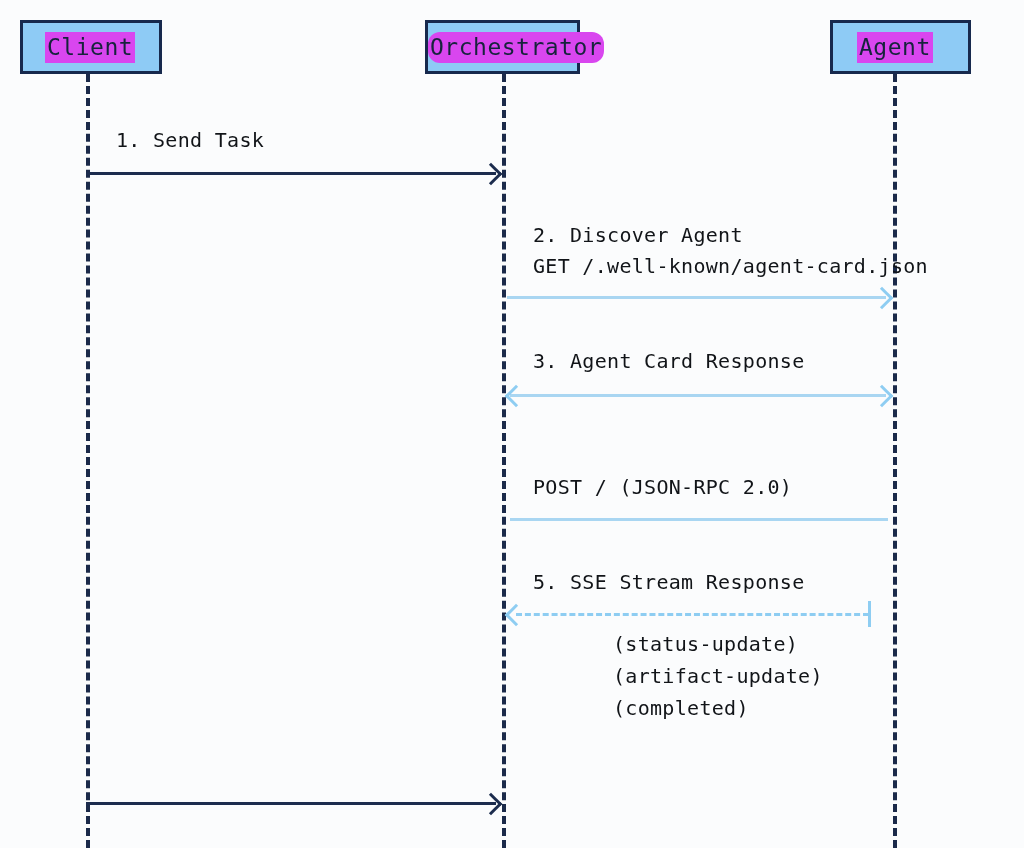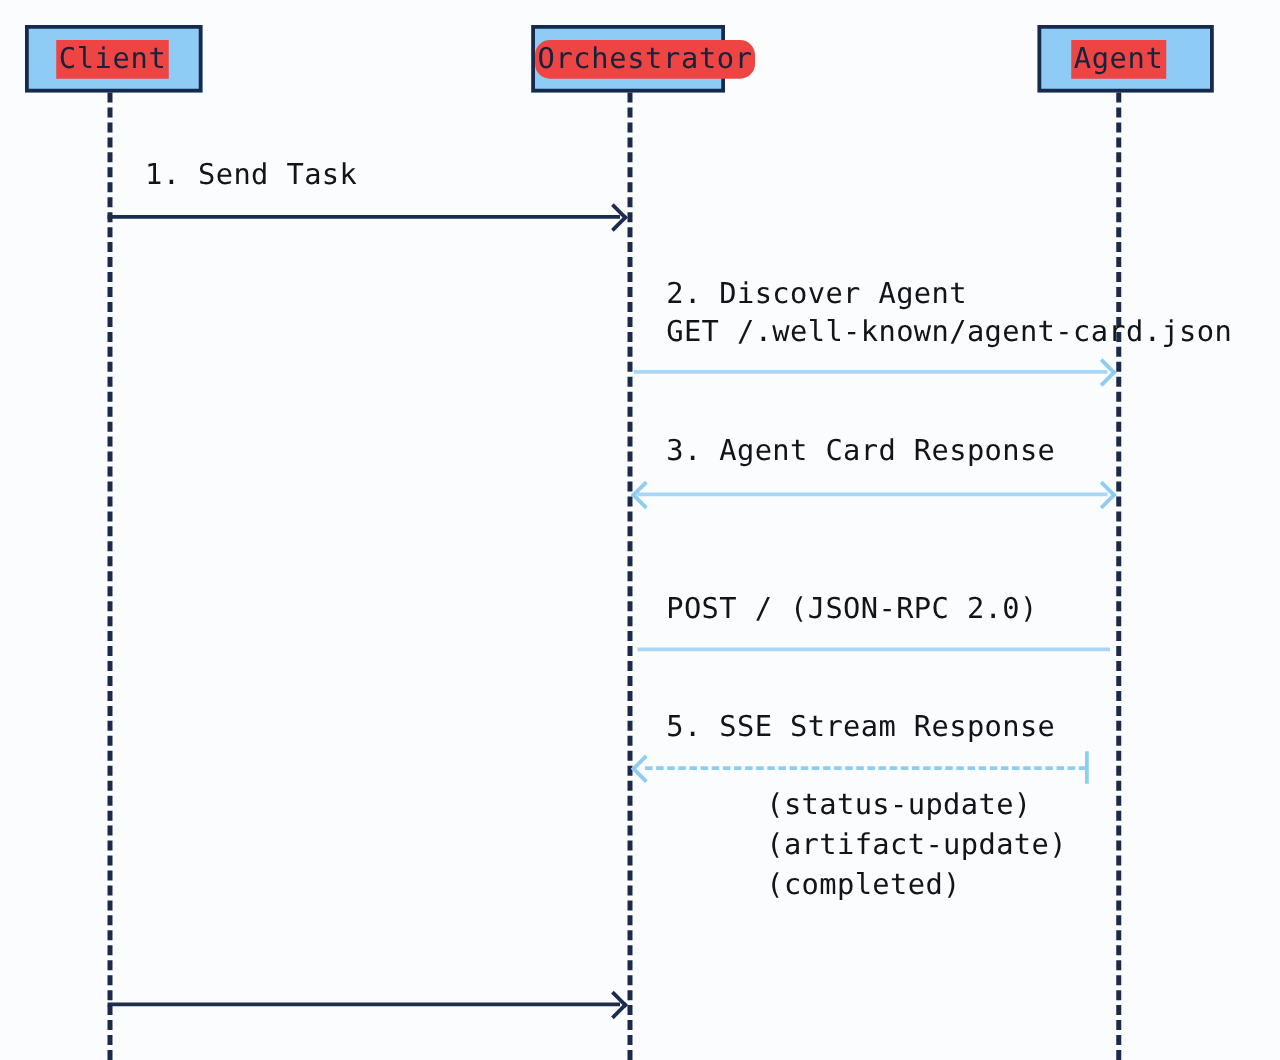--- a/index.html
+++ b/index.html
@@ -21,21 +21,21 @@
     box-sizing: border-box;
     background: #8ecbf5;
     border: 3px solid #17294d;
     display: flex;
     align-items: center;
     justify-content: center;
   }
   .participant-label {
     position: absolute;
     white-space: nowrap;
-    background: #ef4444;
+    background: #d946ef;
     color: #16233c;
     font-size: 23px;
     letter-spacing: 0.5px;
     line-height: 1;
     padding: 4px 2px;
   }
   
   .lifeline {
     position: absolute;
     width: 0;
@@ -78,21 +78,21 @@
     position: absolute;
     width: 0;
     border-left: 3px solid #8ecdf2;
     z-index: 3;
   }
   
   .msg-label {
     position: absolute;
     white-space: nowrap;
     color: #111418;
-    font-size: 23px;
+    font-size: 20px;
     line-height: 27px;
     letter-spacing: 0.3px;
     z-index: 4;
     background: transparent;
   }
   .msg-label.sub { color: #111418; margin-left: 44px; }
 </style>
 </head>
 <body>
 

